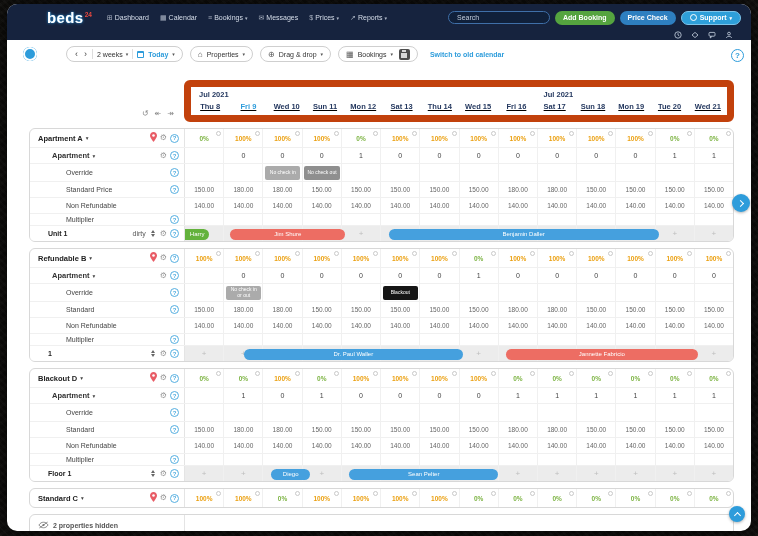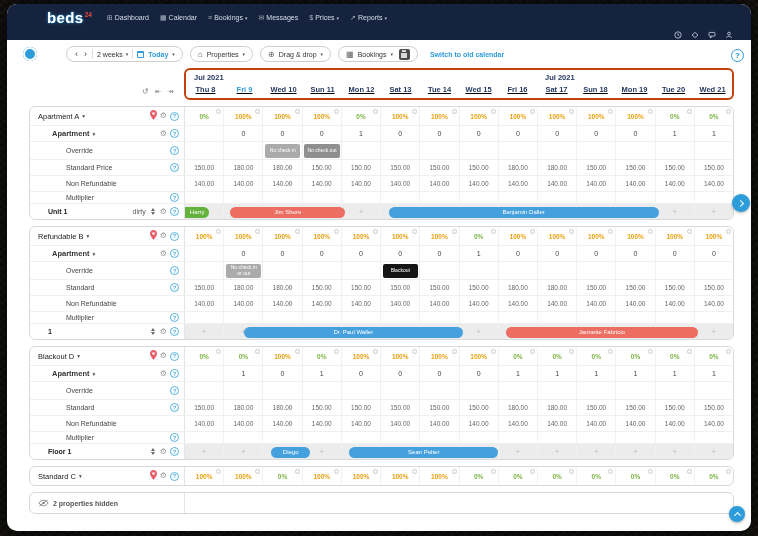--- a/index.html
+++ b/index.html
@@ -59,42 +59,42 @@
   .oldcal { color:#2d9cdb; font-size:7px; font-weight:bold; margin-left:5px; text-decoration:none; cursor:pointer; }
   .helpring { position:absolute; right:7px; top:9px; width:13px; height:13px; border:1.5px solid #2d9cdb;
     color:#2d9cdb; border-radius:50%; font-size:8px; font-weight:bold; display:flex; align-items:center; justify-content:center; cursor:pointer; }
 
   
   .calwrap { padding-left:22px; }
   .date-row { display:flex; margin-top:2px; }
   .dh-left { width:155px; display:flex; align-items:flex-end; justify-content:flex-end; gap:6px;
     padding:0 10px 4px 0; color:#8a8a8a; font-size:8px; }
   .dh-left span { cursor:pointer; }
-  .dh-grid { width:550px; border:2px solid #c2410c; border-radius:6px; background:#fff; }
+  .dh-grid { width:550px; border:7px solid #c2410c; border-radius:6px; background:#fff;margin-top:12px; }
   .months { position:relative; height:13px; }
   .mlabel { position:absolute; top:3px; font-size:7.5px; font-weight:bold; color:#24385f; }
   .days { display:flex; height:15px;text-decoration:underline; }
   .day { flex:1; text-align:center; font-size:7.5px; font-weight:bold; color:#24385f; line-height:14px; cursor:pointer; }
   .day.today { color:#2d9cdb;text-align:center; }
 
   .card { width:705px; border:1px solid #d8d8d8; border-radius:6px; margin-top:6px; background:#fff; overflow:hidden; }
   .row { display:flex; border-top:1px solid #f0f0f0; }
   .row:first-child { border-top:none; }
   .left { width:155px; border-right:1px solid #e4e4e4; display:flex; align-items:center;
     font-size:7.5px; color:#333; padding:0 5px 0 8px; gap:3px; flex-shrink:0; }
   .grid { flex:1; display:flex; position:relative; }
   .cell { flex:1; border-left:1px solid #f0f0f0; position:relative; display:flex; align-items:center;
     justify-content:center; font-size:7px; color:#555; overflow:hidden; }
   .cell:first-child { border-left:none; }
   .r-head { height:18px; } .r-sub { height:16px; } .r-ovr { height:18px; }
   .r-val { height:16px; } .r-mul { height:12px; }
   .r-unit { height:16px; background:#ececec; }
   .r-unit .left { background:#fff; }
   .sp { margin-left:auto; }
-  .pname { font-weight:normal; color:#222; cursor:pointer; }
+  .pname { font-weight:bold; color:#222; cursor:pointer; }
   .sublab { font-weight:bold; color:#333; padding-left:14px; }
   .plabel { color:#444; padding-left:28px; font-size:7px; }
   .ulabel { color:#222; font-weight:bold; padding-left:10px; font-size:7px; }
   .lcaret { font-size:5.5px; color:#444; }
   .gear { font-size:8px; color:#999; cursor:pointer; line-height:1; }
   .binfo { width:9px; height:9px; border:1px solid #54aee0; border-radius:50%; color:#54aee0; font-size:6px;
     font-weight:bold; display:flex; align-items:center; justify-content:center; flex-shrink:0; cursor:pointer; }
   .status { color:#555; font-size:7px; }
   .spin { display:flex; flex-direction:column; align-items:center; cursor:pointer; margin:0 2px; }
   .tri-u { width:0; height:0; border-left:2.5px solid transparent; border-right:2.5px solid transparent; border-bottom:3.5px solid #666; }
@@ -153,20 +153,30 @@
             <span class="nico">$</span>
             <span>Prices</span>
             <span class="ncaret">▾</span>
           </span>
           <span class="nav-item">
             <span class="nico">↗</span>
             <span>Reports</span>
             <span class="ncaret">▾</span>
           </span>
         </nav>
+      <div class="navright">
+        <input class="search" placeholder="Search" style="">
+        <button class="btn b-add">Add Booking</button>
+        <button class="btn b-price">Price Check</button>
+        <button class="btn b-support">
+          <span class="sico"></span>
+          <span>Support</span>
+          <span class="caret-w">▾</span>
+        </button>
+      </div>
     </div>
     <div class="nav-sub" id="navsub">
         <span class="uicon">
           <svg width="8" height="8" viewBox="0 0 8 8">
             <circle cx="4" cy="4" r="3.2" fill="none" stroke="#c9d4e2" stroke-width=".8"></circle>
             <path d="M4 2.2V4l1.4 1" fill="none" stroke="#c9d4e2" stroke-width=".8"></path>
           </svg>
         </span>
         <span class="uicon">
           <svg width="8" height="8" viewBox="0 0 8 8">
@@ -235,21 +245,21 @@
             <span class="mlabel" style="left: calc(0% + 8px);">Jul 2021</span>
             <span class="mlabel" style="left: calc(64.2857% + 8px);">Jul 2021</span>
           </div>
           <div class="days">
             <div class="day">Thu 8</div>
             <div class="day today">Fri 9</div>
             <div class="day">Wed 10</div>
             <div class="day">Sun 11</div>
             <div class="day">Mon 12</div>
             <div class="day">Sat 13</div>
-            <div class="day">Tue 14</div>
+            <div class="day">Thu 14</div>
             <div class="day">Wed 15</div>
             <div class="day">Fri 16</div>
             <div class="day">Sat 17</div>
             <div class="day">Sun 18</div>
             <div class="day">Mon 19</div>
             <div class="day">Tue 20</div>
             <div class="day">Wed 21</div>
           </div>
         </div>
       </div>

